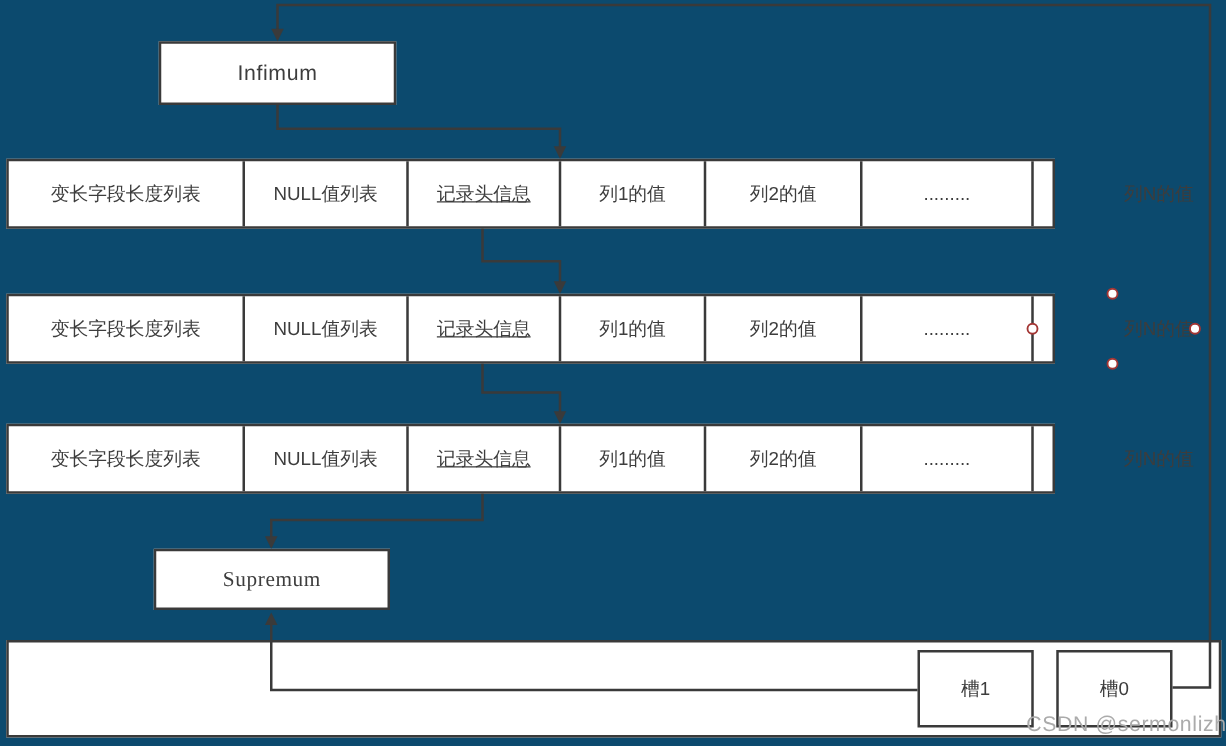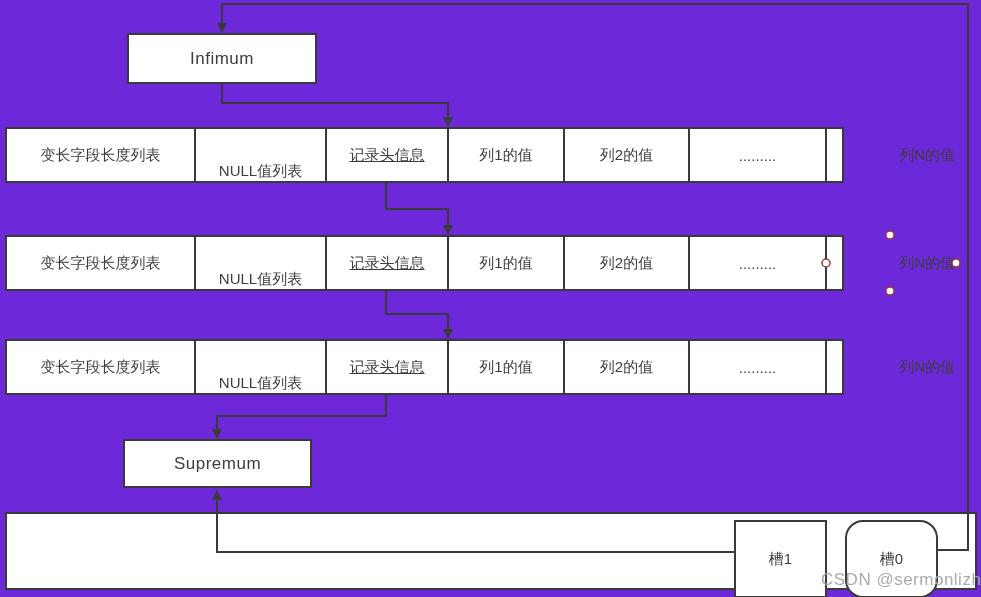--- a/index.html
+++ b/index.html
@@ -1,43 +1,43 @@
 <!DOCTYPE html>
 <html><head>
 <meta charset="utf-8">
 <style>
   html,body{margin:0;padding:0;background:#ffffff;}
   .canvas{
-    position:relative;width:981px;height:597px;background:#6d28d9;overflow:hidden;
+    position:relative;width:981px;height:597px;background:#0c4a6e;overflow:hidden;
     font-family:"Liberation Sans","DejaVu Sans",sans-serif;color:#3d3d3d;
   }
   .box{
     position:absolute;background:#ffffff;border:2px solid #3a3a3a;box-sizing:border-box;
     display:flex;align-items:center;justify-content:center;z-index:1;
   }
   .label-box{font-size:17px;letter-spacing:0.5px;}
   .record-row{
     position:absolute;left:5px;width:839px;height:56px;background:#ffffff;
     border:2px solid #3a3a3a;box-sizing:border-box;display:flex;z-index:1;
   }
   .row1{top:127px;} .row2{top:235px;} .row3{top:339px;}
   .cell{
     box-sizing:border-box;border-right:2px solid #3a3a3a;
     display:flex;align-items:center;justify-content:center;
     font-size:15px;flex-grow:0;flex-shrink:0;white-space:nowrap;
   }
   .cell:last-child{border-right:none;}
-  .cw0{flex-basis:189px;} .cw1{flex-basis:131px;align-items:flex-end;} .cw2{flex-basis:122px;text-decoration:underline;}
+  .cw0{flex-basis:189px;} .cw1{flex-basis:131px;} .cw2{flex-basis:122px;text-decoration:underline;}
   .cw3{flex-basis:116px;} .cw4{flex-basis:125px;justify-content:center;} .cw5{flex-basis:137px;}
   .cw6{flex-basis:128px;justify-content:flex-end;}
   .infimum{left:127px;top:33px;width:190px;height:51px;}
-  .supremum{left:123px;top:439px;width:189px;height:49px;}
+  .supremum{left:123px;top:439px;width:189px;height:49px;font-family:Liberation Serif, serif;}
   .pagedir{left:5px;top:512px;width:972px;height:78px;z-index:0;}
-  .slot{top:520px;width:93px;height:78px;font-size:15px;z-index:1;}
-  .slot1{left:734px;} .slot0{left:845px;border-radius:18px;}
+  .slot{top:520px;width:93px;height:62px;font-size:15px;z-index:1;}
+  .slot1{left:734px;} .slot0{left:845px;}
   .overlay{position:absolute;left:0;top:0;width:981px;height:597px;z-index:4;pointer-events:none;}
   .watermark{
     position:absolute;left:821px;top:570px;z-index:5;
     font-size:17px;color:#ababab;letter-spacing:0.5px;white-space:nowrap;
   }
 </style>
 </head>
 <body>
 
 <div class="canvas">

